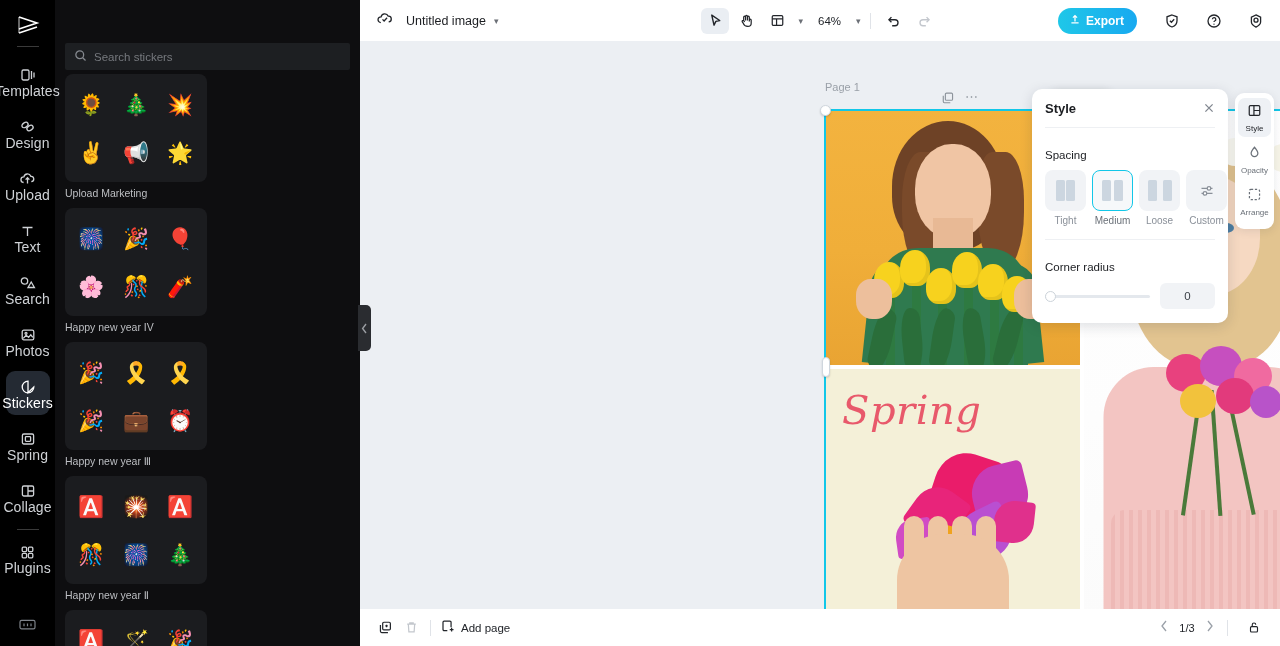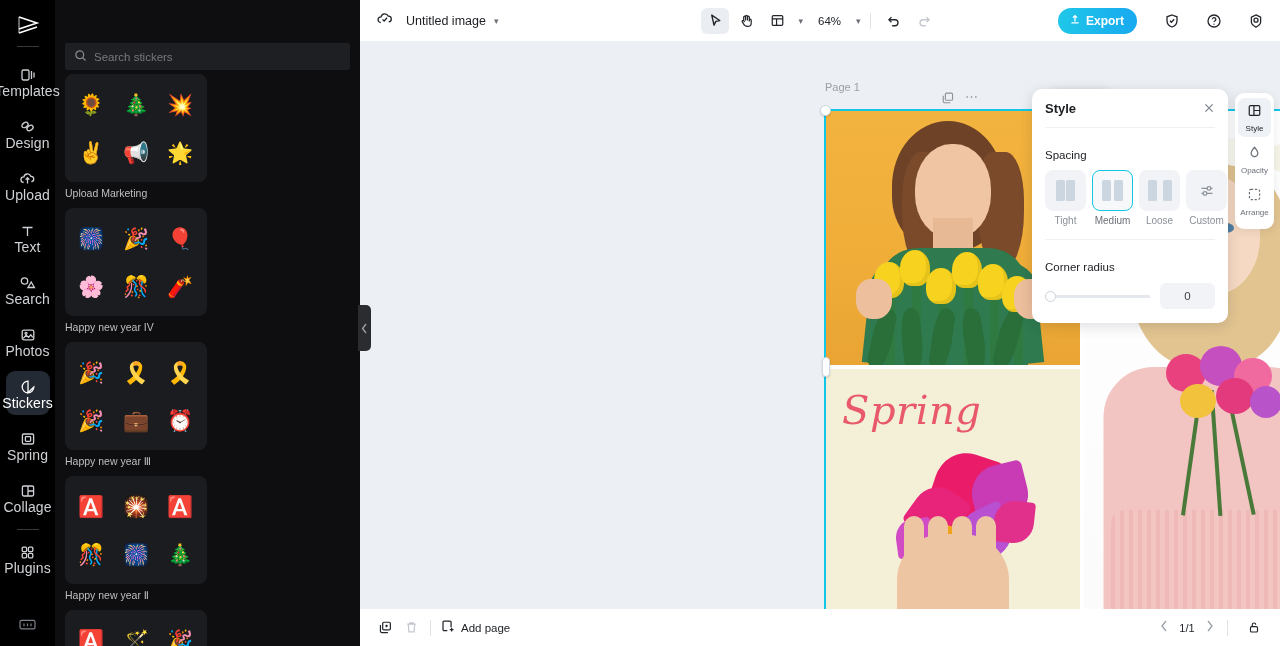--- a/index.html
+++ b/index.html
@@ -734,21 +734,21 @@
           </svg>
         </span>
         <span>Add page</span>
       </div>
       <div class="bb-right">
         <span class="nav-a">
           <svg width="8" height="12" viewBox="0 0 8 12" fill="none" stroke="currentColor" stroke-width="1.3">
               <path d="M6 1L2 6l4 5"></path>
             </svg>
         </span>
-        <span class="pg-ind">1/1</span>
+        <span class="pg-ind">1/3</span>
         <span class="nav-a">
           <svg width="8" height="12" viewBox="0 0 8 12" fill="none" stroke="currentColor" stroke-width="1.3">
               <path d="M2 1l4 5-4 5"></path>
             </svg>
         </span>
         <span class="vdiv"></span>
         <span class="bb-btn">
           <svg width="14" height="15" viewBox="0 0 16 16" fill="none" stroke="currentColor" stroke-width="1.3">
             <rect x="4" y="7" width="8" height="6.2" rx="1.2"></rect>
               <path d="M6 7V4.8a2 2 0 0 1 4 0"></path>

